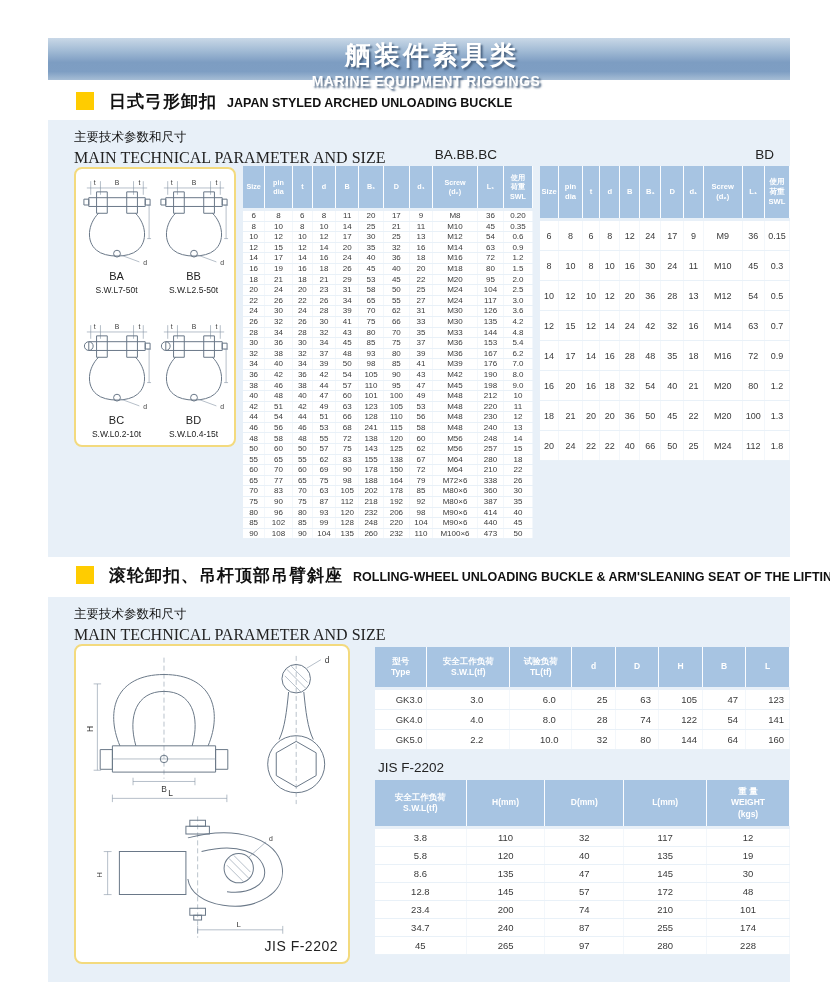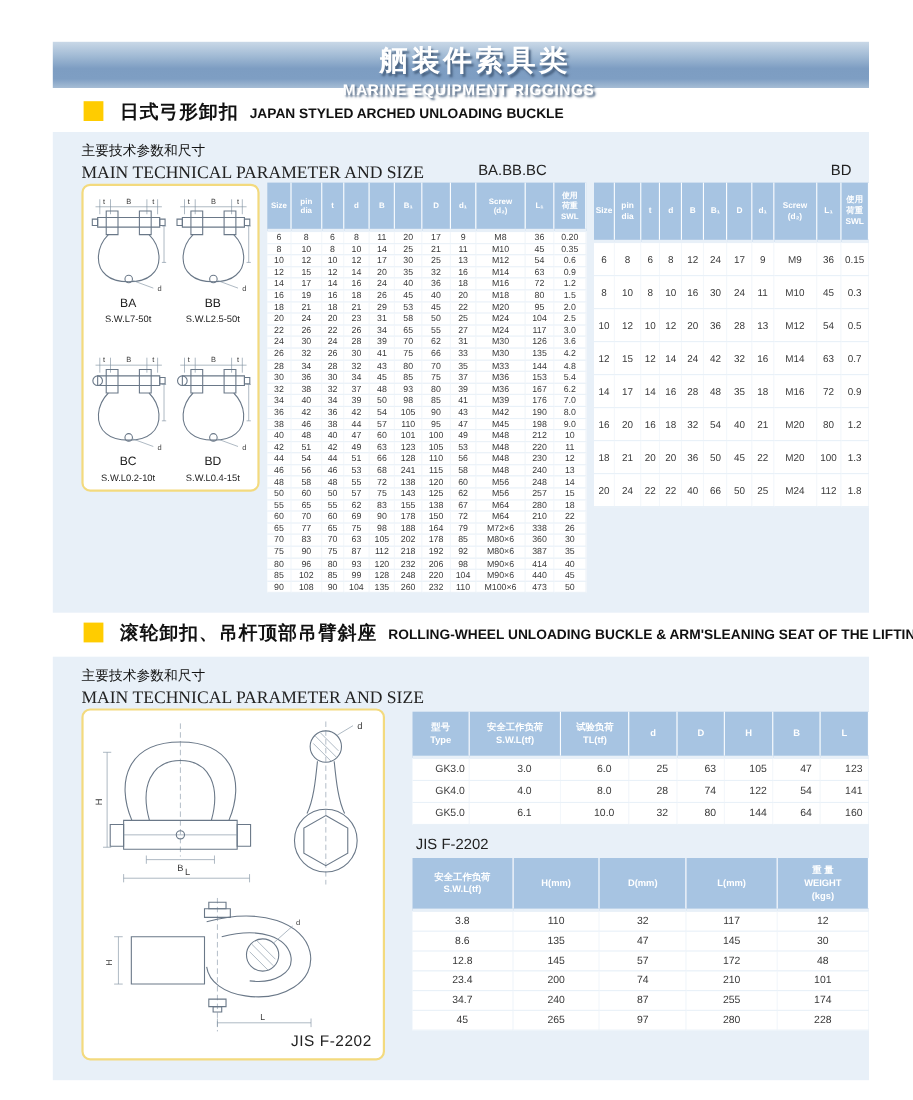--- a/index.html
+++ b/index.html
@@ -915,21 +915,21 @@
               <td>4.0</td>
               <td>8.0</td>
               <td>28</td>
               <td>74</td>
               <td>122</td>
               <td>54</td>
               <td>141</td>
             </tr>
             <tr>
               <td>GK5.0</td>
-              <td>6.1</td>
+              <td>2.2</td>
               <td>10.0</td>
               <td>32</td>
               <td>80</td>
               <td>144</td>
               <td>64</td>
               <td>160</td>
             </tr>
           </tbody>
       </table>
     </div>
@@ -958,20 +958,27 @@
         </thead>
         <tbody>
             <tr>
               <td>3.8</td>
               <td>110</td>
               <td>32</td>
               <td>117</td>
               <td>12</td>
             </tr>
             <tr>
+              <td>5.8</td>
+              <td>120</td>
+              <td>40</td>
+              <td>135</td>
+              <td>19</td>
+            </tr>
+            <tr>
               <td>8.6</td>
               <td>135</td>
               <td>47</td>
               <td>145</td>
               <td>30</td>
             </tr>
             <tr>
               <td>12.8</td>
               <td>145</td>
               <td>57</td>

